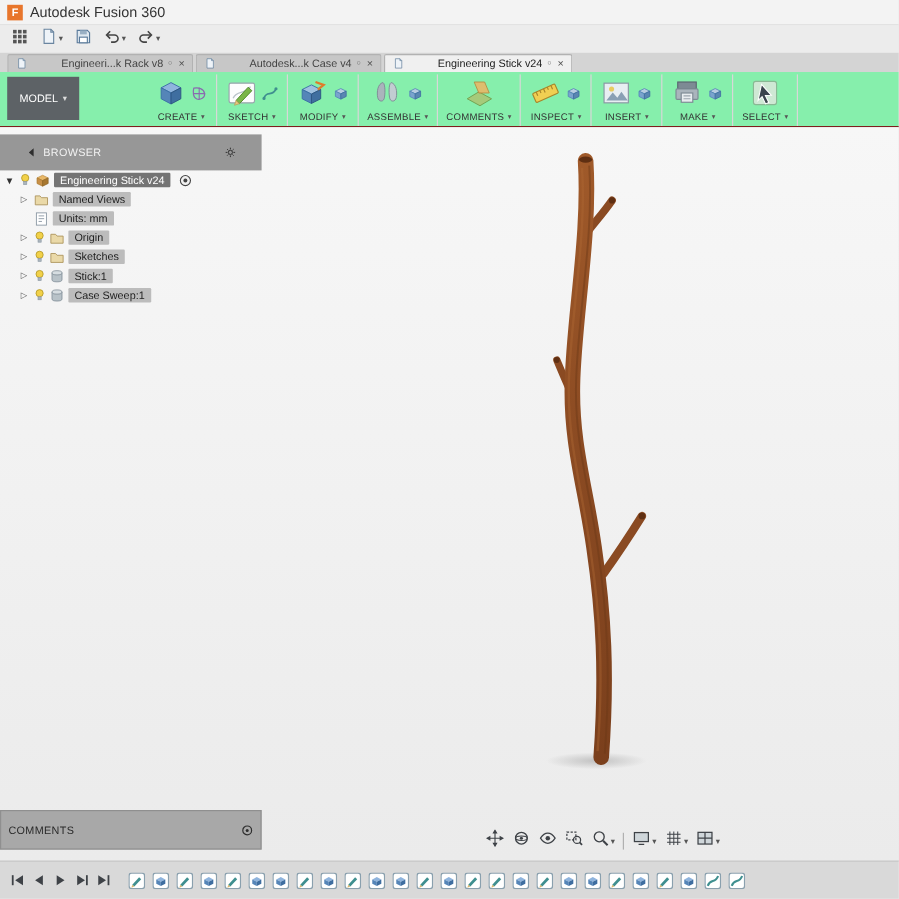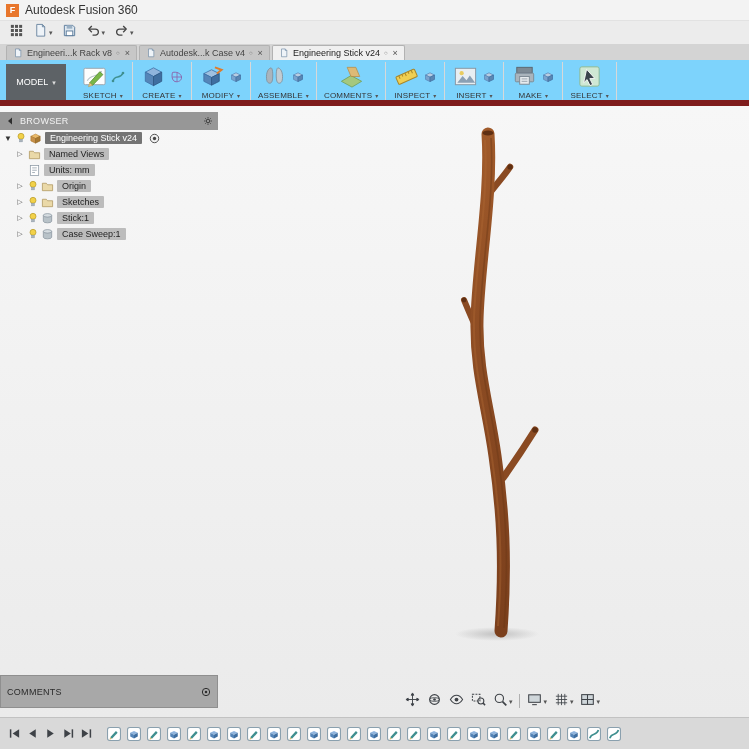--- a/index.html
+++ b/index.html
@@ -16,44 +16,44 @@
   .qat { height:23px; background:#ececec; display:flex; align-items:center; gap:5px; padding:0 7px; }
   .qbtn { display:flex; align-items:center; padding:1px 2px; cursor:pointer; }
   .qbtn svg { width:15px; height:15px; }
   .caret { font-size:7px; color:#555; margin-left:1px; line-height:1; }
 
   
   .tabbar { height:16px; background:#d4d4d4; display:flex; align-items:flex-end; padding-left:6px; gap:2px; }
   .tab { height:15px; display:flex; align-items:center; gap:4px; padding:0 6px; background:#c7c7c7; border:1px solid #b2b2b2; border-bottom:none; font-size:9px; color:#444; cursor:pointer; border-radius:2px 2px 0 0; }
   .tab.active { background:#f0f0f0; color:#222; }
   .tab-icon svg { width:10px; height:10px; display:block; }
-  .tab-label { white-space:nowrap; }
+  .tab-label { white-space:nowrap;margin-left:24px; }
   .tab-dot { font-size:6px; color:#666; }
   .tab-close { font-size:9px; color:#555; margin-left:1px; }
 
   
-  .ribbon { height:46px; background:#7dd3fc; border-bottom:6px solid #7f1d1d; display:flex; align-items:stretch; padding:2px 4px 0 4px; }
+  .ribbon { height:46px; background:#86efac; border-bottom:1px solid #7f1d1d; display:flex; align-items:stretch; padding:2px 4px 0 4px;gap:48px; }
   .wsbtn { width:60px; height:36px; margin:2px 8px 0 2px; background:#5d6266; color:#fff; font-size:9px; display:flex; align-items:center; justify-content:center; gap:3px; cursor:pointer; }
   .wsbtn .caret { color:#ddd; }
   #ribbon-groups { display:flex; flex:1; }
   .rgroup { display:flex; flex-direction:column; align-items:center; padding:1px 7px 0 7px; border-right:1px solid #d8d8d8; }
   .ricons { display:flex; align-items:center; gap:3px; height:29px; }
   .ricon { display:inline-flex; cursor:pointer; }
   .ricon svg { width:27px; height:27px; }
   .ricon.small svg { width:14px; height:14px; }
   .rlabel { font-size:8px; color:#333; display:flex; align-items:center; gap:2px; margin-top:1px; cursor:pointer; letter-spacing:0.2px; }
   .rlabel .caret { font-size:6px; }
 
   
   .canvas { flex:1; position:relative; background:linear-gradient(#f7f7f7, #ebebeb); overflow:hidden; }
   .canvas > svg.scene { position:absolute; left:0; top:0; }
 
   
   .browser { position:absolute; top:6px; left:0; width:218px; }
-  .bheader { height:18px; background:rgba(138,138,138,0.88); display:flex; align-items:center; gap:5px; padding:0 5px; }
+  .bheader { height:30px; background:rgba(138,138,138,0.88); display:flex; align-items:center; gap:5px; padding:0 21px; }
   .bheader .btitle { font-size:9px; color:#f2f2f2; letter-spacing:0.3px; flex:1; }
   .bheader svg { display:block; }
   .bico-sm svg { width:10px; height:10px; }
   .brow { height:16px; display:flex; align-items:center; gap:3px; padding-left:3px; }
   .brow.child { padding-left:15px; }
   .bexp { width:10px; font-size:7px; color:#555; text-align:center; }
   .bexp.root { font-size:8px; color:#333; }
   .bbulb svg { width:10px; height:12px; display:block; }
   .bico svg { width:13px; height:13px; display:block; }
   .bchip { background:rgba(178,178,178,0.85); padding:1px 5px; font-size:9px; color:#1e1e1e; border-radius:1px; white-space:nowrap; }
@@ -174,57 +174,57 @@
   <div class="ribbon">
     <div class="wsbtn">
       <span>MODEL</span>
       <span class="caret">▾</span>
     </div>
     <div id="ribbon-groups">
         <div class="rgroup">
           <div class="ricons">
             <span class="ricon">
               <svg viewBox="0 0 28 28">
+                <path d="M5.5 9.5 L14 5 22.5 9.5 14 14 z" fill="#8fb4dd" stroke="#3a6ea5" stroke-width="0.8"></path>
+                <path d="M5.5 9.5 V19 l8.5 4.5 V14 z" fill="#5585b8" stroke="#3a6ea5" stroke-width="0.8"></path>
+                <path d="M22.5 9.5 V19 L14 23.5 V14 z" fill="#3f6ea0" stroke="#2d5480" stroke-width="0.8"></path>
+              </svg>
+            </span>
+            <span class="ricon small">
+              <svg viewBox="0 0 14 14">
+                <path d="M2.5 2.5 C6 1.5 11 3 11.5 7 12 10.5 8 12.5 5 11.5 2 10.5 1.5 6 2.5 2.5 z" fill="none" stroke="#8a6ab0"></path>
+                <path d="M2 7 h10 M7 2 v10" stroke="#8a6ab0" stroke-width="0.9"></path>
+              </svg>
+            </span>
+          </div>
+          <div class="rlabel">
+            <span>CREATE</span>
+            <span class="caret">▾</span>
+          </div>
+        </div>
+        <div class="rgroup">
+          <div class="ricons">
+            <span class="ricon">
+              <svg viewBox="0 0 28 28">
                 <rect x="3" y="5.5" width="22" height="17" rx="1.5" fill="#fdfdfd" stroke="#9aa4ad"></rect>
                 <path d="M6.5 18.5 C10 11 16 16 21.5 8.5" fill="none" stroke="#b8c2c8" stroke-width="1.2"></path>
                 <path d="M9 20.5 L19.5 9 l3.2 3 L12 23.2 z" fill="#7ab648" stroke="#4e8a2a" stroke-width="0.8"></path>
                 <path d="M9 20.5 l3 2.7 -4.3 1.4 z" fill="#e8c87a" stroke="#b8985a" stroke-width="0.6"></path>
               </svg>
             </span>
             <span class="ricon small">
               <svg viewBox="0 0 14 14">
                 <path d="M2 11 C4 4 9 10 12 3" fill="none" stroke="#3f8f8f" stroke-width="1.5"></path>
                 <circle cx="2" cy="11" r="1.3" fill="#3f8f8f"></circle>
                 <circle cx="12" cy="3" r="1.3" fill="#3f8f8f"></circle>
               </svg>
             </span>
           </div>
           <div class="rlabel">
             <span>SKETCH</span>
-            <span class="caret">▾</span>
-          </div>
-        </div>
-        <div class="rgroup">
-          <div class="ricons">
-            <span class="ricon">
-              <svg viewBox="0 0 28 28">
-                <path d="M5.5 9.5 L14 5 22.5 9.5 14 14 z" fill="#8fb4dd" stroke="#3a6ea5" stroke-width="0.8"></path>
-                <path d="M5.5 9.5 V19 l8.5 4.5 V14 z" fill="#5585b8" stroke="#3a6ea5" stroke-width="0.8"></path>
-                <path d="M22.5 9.5 V19 L14 23.5 V14 z" fill="#3f6ea0" stroke="#2d5480" stroke-width="0.8"></path>
-              </svg>
-            </span>
-            <span class="ricon small">
-              <svg viewBox="0 0 14 14">
-                <path d="M2.5 2.5 C6 1.5 11 3 11.5 7 12 10.5 8 12.5 5 11.5 2 10.5 1.5 6 2.5 2.5 z" fill="none" stroke="#8a6ab0"></path>
-                <path d="M2 7 h10 M7 2 v10" stroke="#8a6ab0" stroke-width="0.9"></path>
-              </svg>
-            </span>
-          </div>
-          <div class="rlabel">
-            <span>CREATE</span>
             <span class="caret">▾</span>
           </div>
         </div>
         <div class="rgroup">
           <div class="ricons">
             <span class="ricon">
               <svg viewBox="0 0 28 28">
                 <path d="M5 11 L13 7 21 11 13 15 z" fill="#9fc0e0" stroke="#3a6ea5" stroke-width="0.8"></path>
                 <path d="M5 11 v8 l8 4 v-8 z" fill="#5585b8" stroke="#3a6ea5" stroke-width="0.8"></path>
                 <path d="M21 11 v8 l-8 4 v-8 z" fill="#3f6ea0" stroke="#2d5480" stroke-width="0.8"></path>

